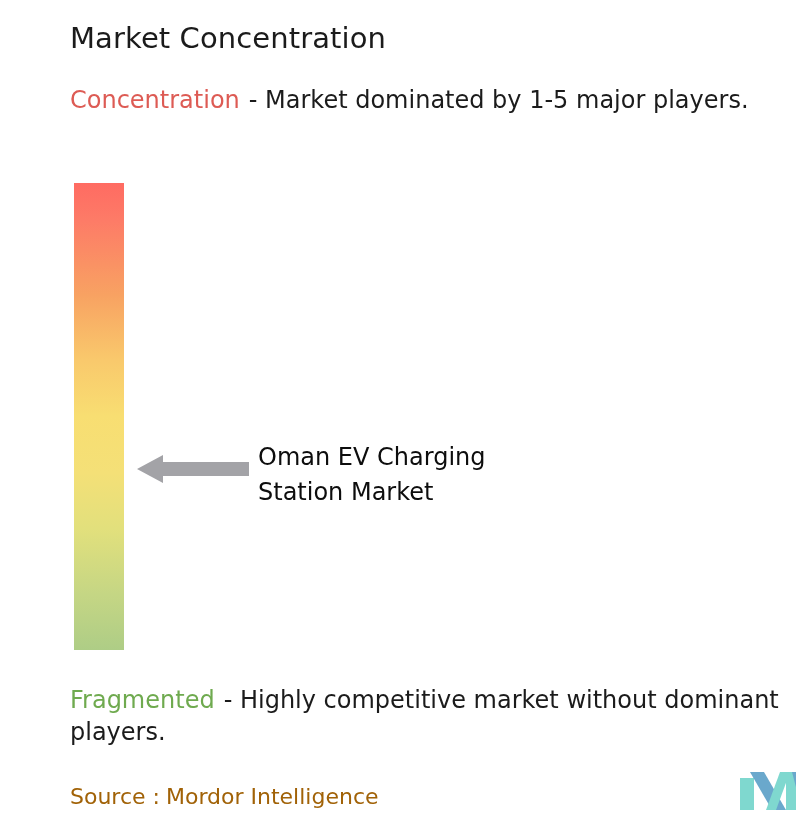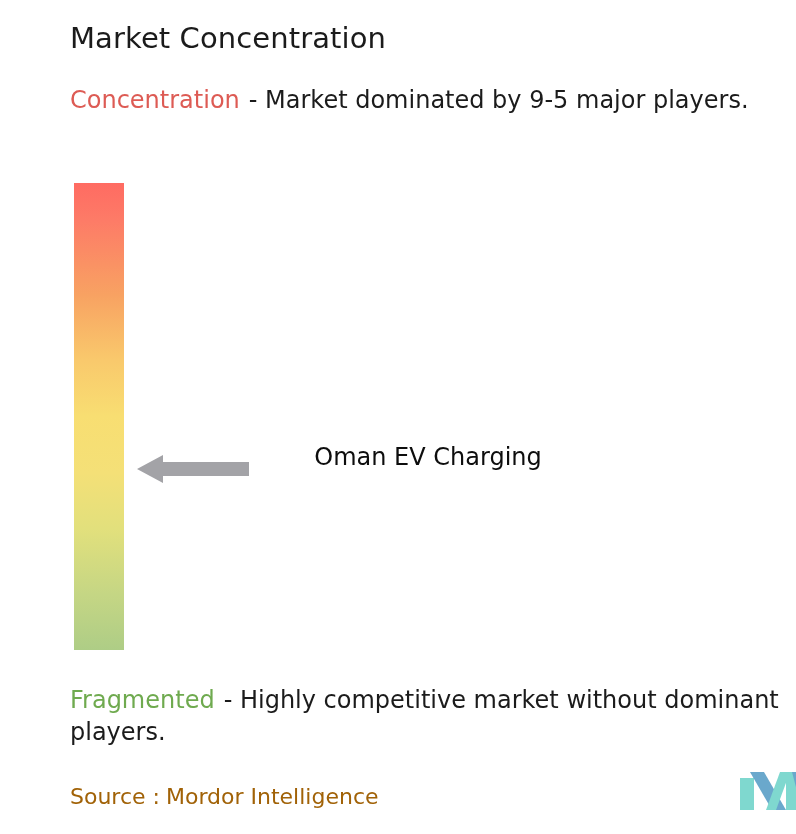--- a/index.html
+++ b/index.html
@@ -106,21 +106,20 @@
   
   .market-label {
     position: absolute;
     left: 210px;
     top: 440px;
     width: 340px;
     font-size: 24px;
     line-height: 35px;
     color: #0d0d0d;
     font-weight: 400;
-    text-align: center;
   }
   .market-label .l2 { display: block; }
 
   
   .source-row {
     position: absolute;
     left: 22px;
     top: 782px;
     font-size: 22px;
     line-height: 30px;
@@ -140,33 +139,34 @@
   .brand-logo svg { display: block; }
 </style>
 </head>
 <body>
 
 <div class="page">
 
   <div class="page-title">Market Concentration</div>
 
   <div class="legend-consolidated">
-    <span class="term">Concentration</span><span class="legend-gap"></span><span>- Market dominated by 9-5 major players.</span>
+    <span class="term">Concentration</span><span class="legend-gap"></span><span>- Market dominated by 1-5 major players.</span>
   </div>
 
   <div class="gradient-bar"></div>
 
   <div class="pointer">
     <svg width="112" height="30" viewBox="0 0 112 30" xmlns="http://www.w3.org/2000/svg">
       <polygon points="0,15 26,1 26,8 112,8 112,22 26,22 26,29" fill="#a3a3a7"></polygon>
     </svg>
   </div>
 
   <div class="market-label">
     <span class="l1">Oman EV Charging</span>
+    <span class="l2">Station Market</span>
   </div>
 
   <div class="legend-fragmented">
     <span class="term">Fragmented</span><span class="legend-gap"></span><span>- Highly competitive market without dominant players.</span>
   </div>
 
   <div class="source-row">
     <span>Source :</span><span class="src-sep"></span><span>Mordor Intelligence</span>
   </div>
 

